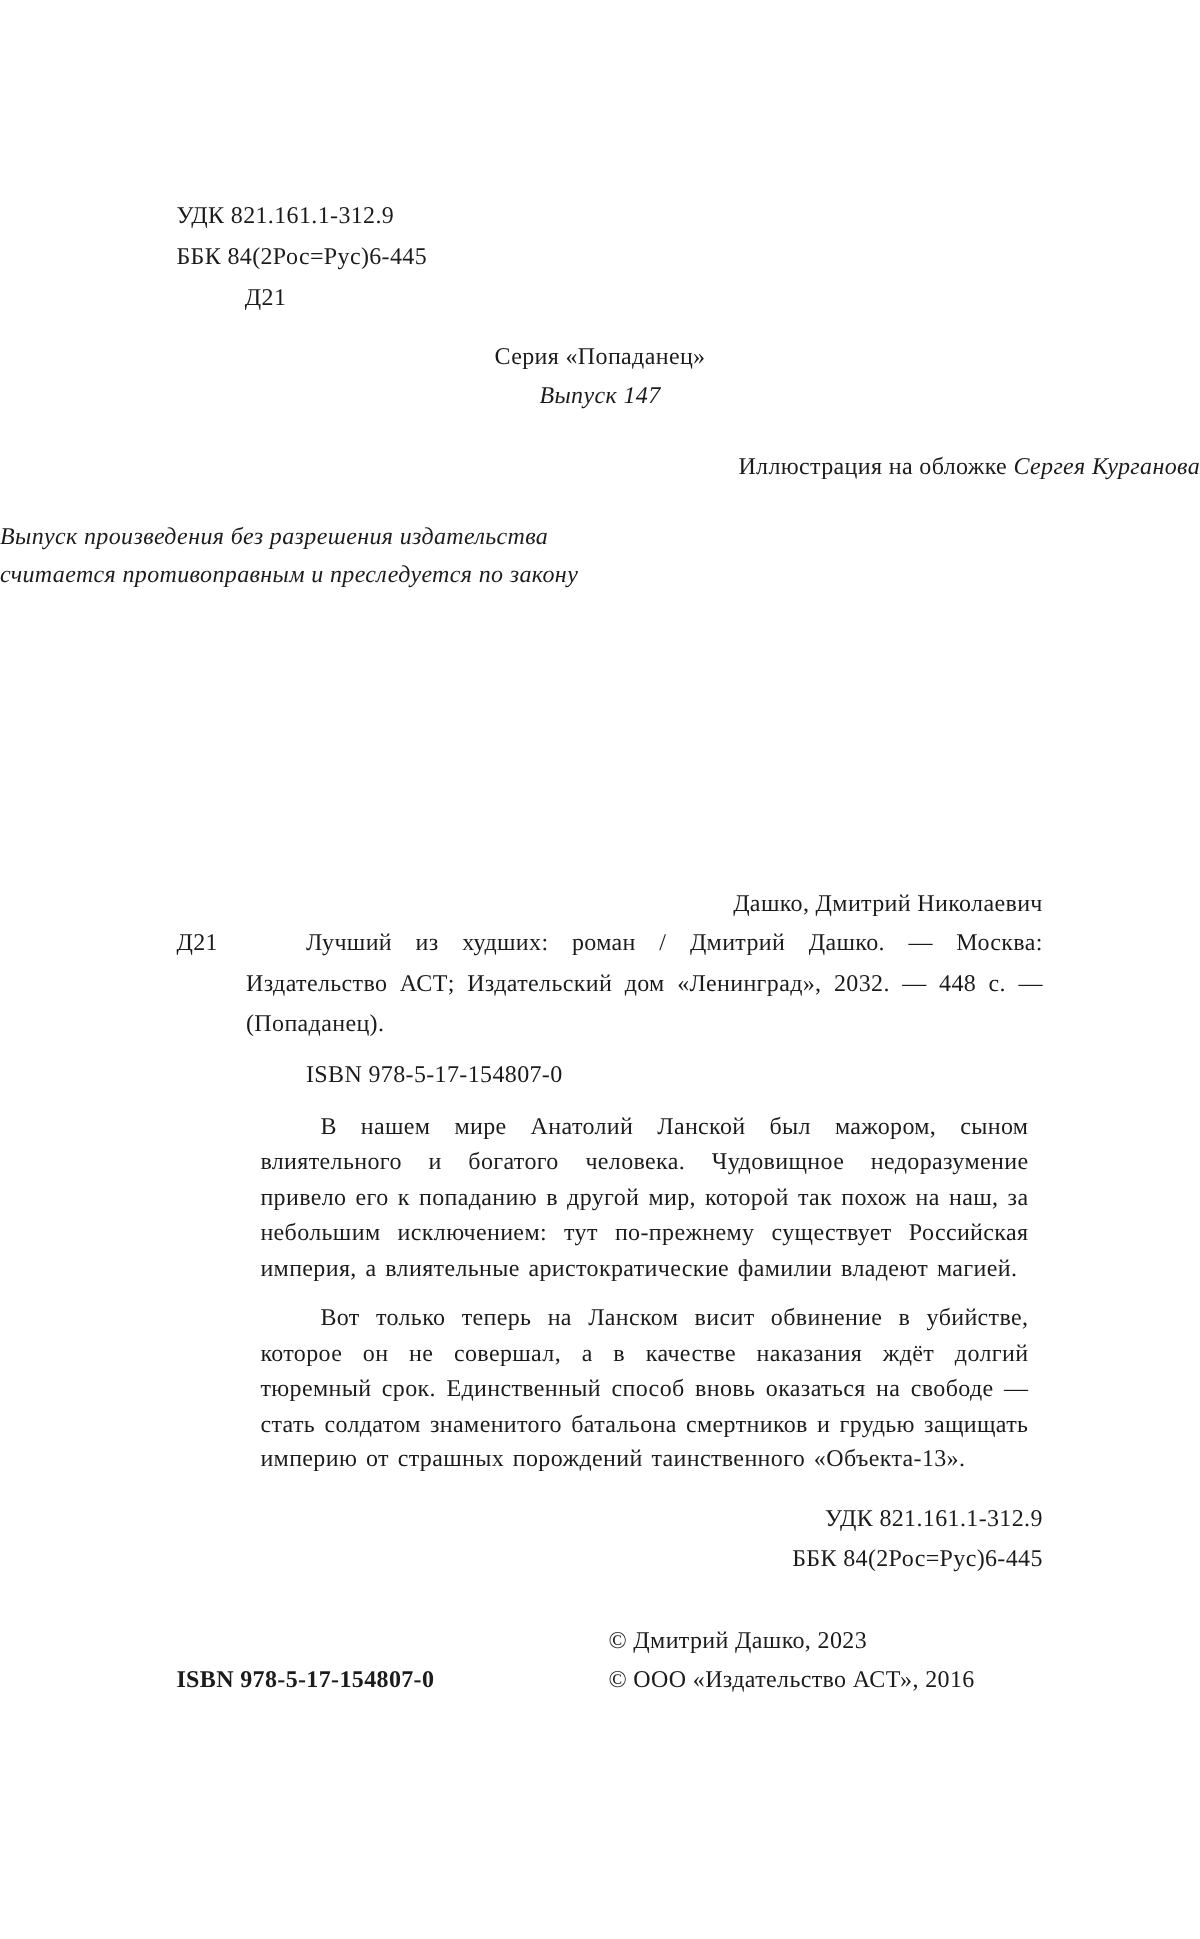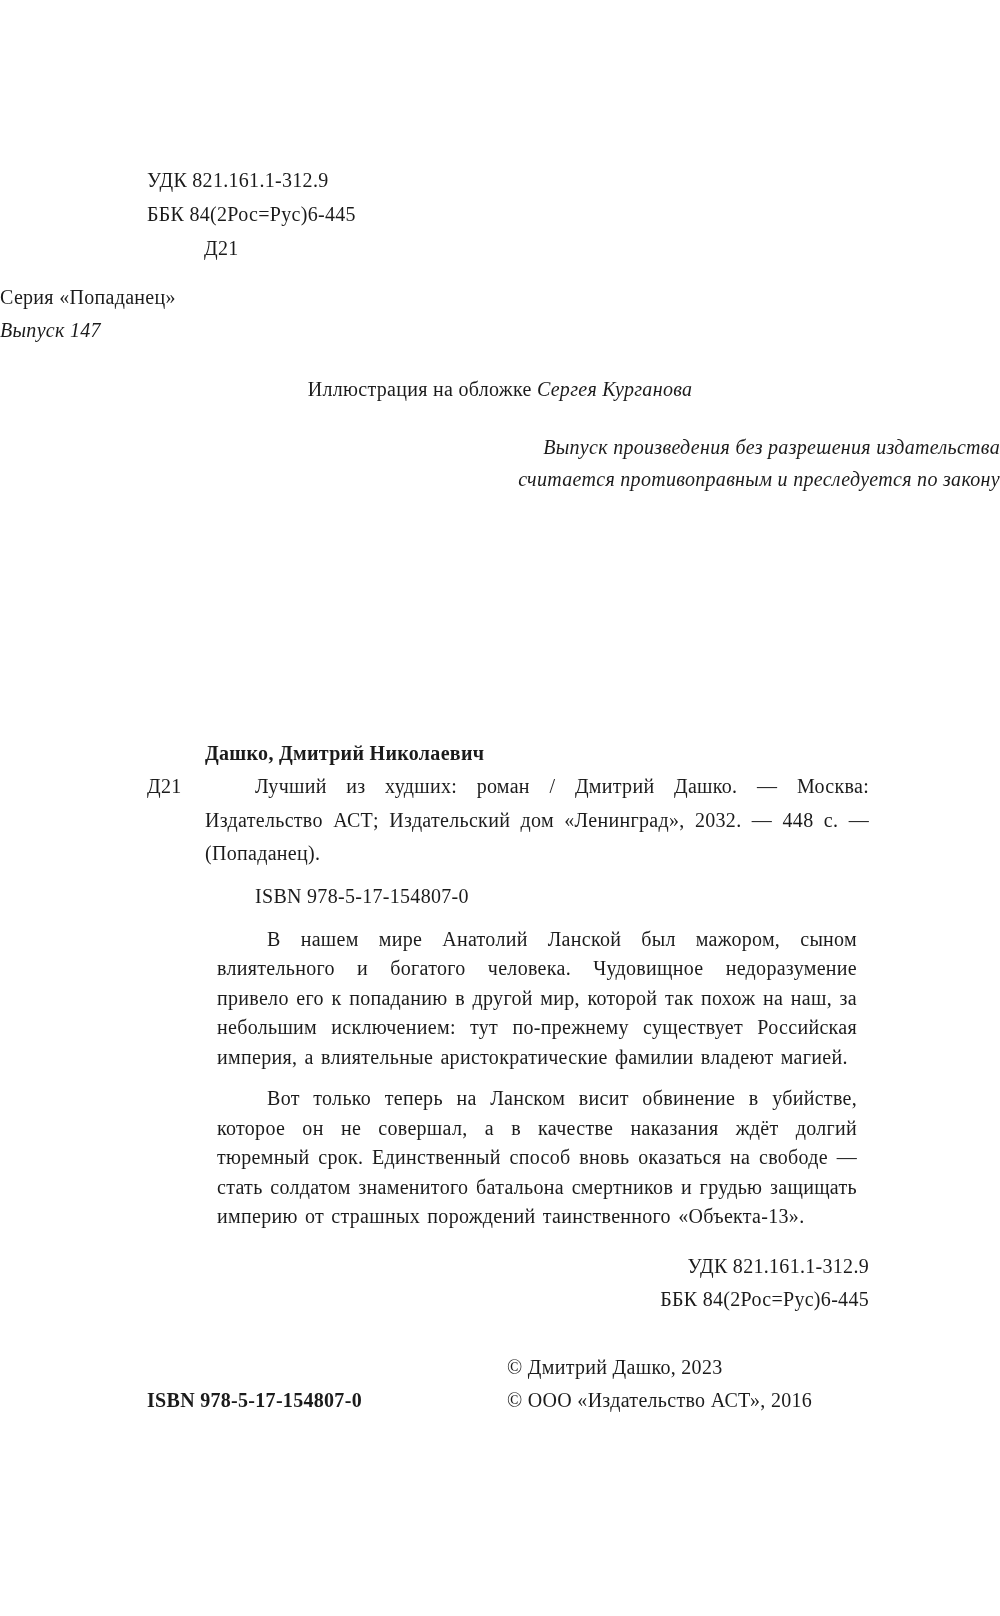--- a/index.html
+++ b/index.html
@@ -27,52 +27,52 @@
     top: 163px;
     line-height: 34px;
     letter-spacing: 0.3px;
   }
   .top-codes .author-sign { padding-left: 57px; }
 
   .series-block {
     position: absolute;
     left: 0; top: 281px;
     width: 1000px;
-    text-align: left;
+    text-align: center;
     letter-spacing: 0.3px;
   }
 
   .illustration-line {
     position: absolute;
     left: 0; top: 373px;
     width: 1000px;
-    text-align: center;
+    text-align: right;
     letter-spacing: 0.3px;
   }
 
   .notice-block {
     position: absolute;
     left: 0; top: 431px;
     width: 1000px;
-    text-align: right;
+    text-align: left;
     font-style: italic;
     line-height: 32px;
     letter-spacing: 0.3px;
   }
 
   .main {
     position: absolute;
     left: 147px;
     top: 737px;
     width: 722px;
     letter-spacing: 0.3px;
   }
   .main .author {
-    margin-left: 58px;
-    font-weight: bold;
+    font-weight: normal;
+    text-align: right;
   }
   .desc-wrap { position: relative; }
   .desc-wrap .margin-code {
     position: absolute;
     left: 0;
     top: 0;
   }
   .desc-wrap p {
     margin: 0 0 0 58px;
     text-align: justify;

